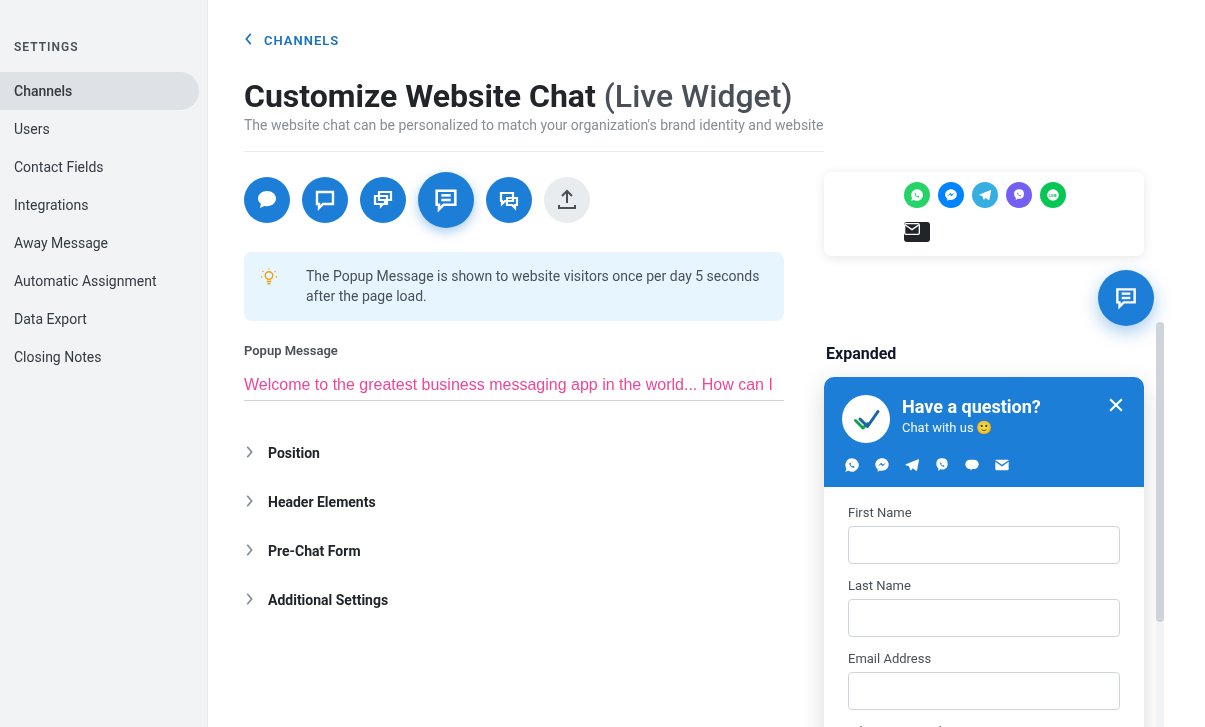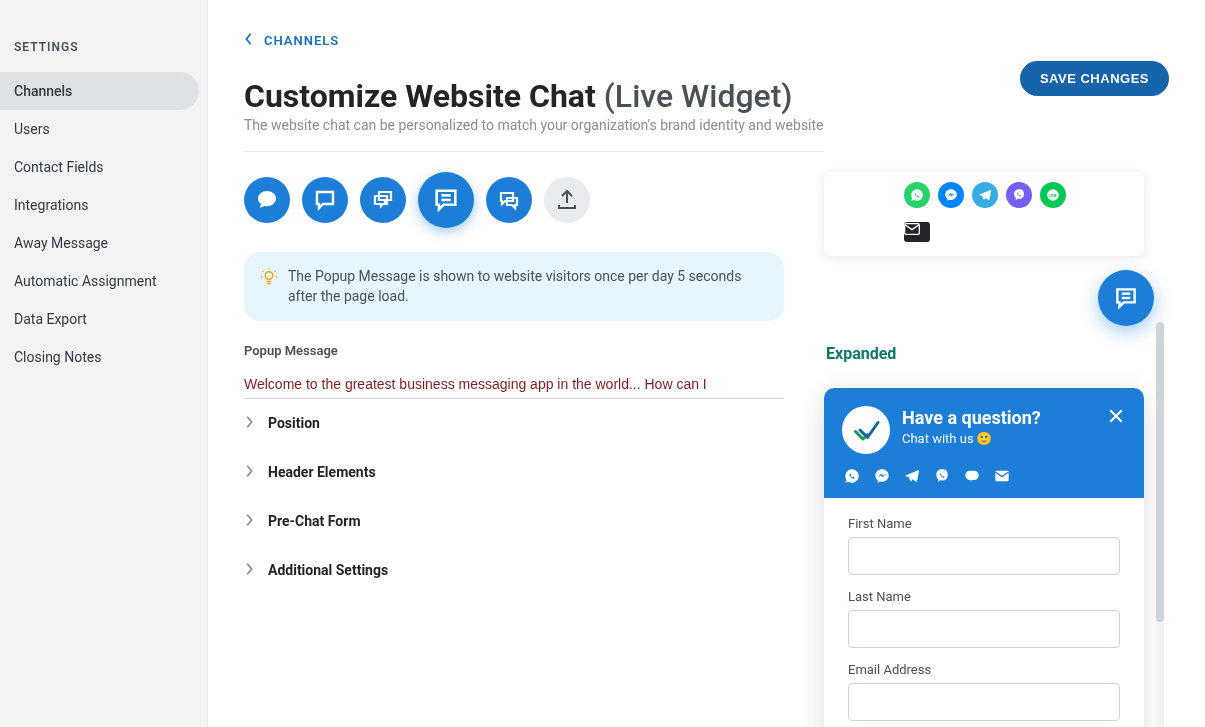--- a/index.html
+++ b/index.html
@@ -121,45 +121,46 @@
 }
 .icon-circle.grey {
   background: #e9ecef;
   color: #495057;
 }
 .icon-circle svg { width: 24px; height: 24px; }
 .icon-circle.selected svg { width: 28px; height: 28px; }
 
 .tip-box {
   background: #e7f5ff;
-  border-radius: 16px;
+  border-radius: 8px;
   padding: 14px 16px;
   display: flex;
-  gap: 10px;
+  gap: 28px;
   align-items: flex-start;
   margin-bottom: 22px;
 }
 .tip-icon { color: #f59f00; flex-shrink: 0; margin-top: 2px; }
 .tip-text { color: #495057; font-size: 14px; line-height: 1.45; }
 
 .field-label {
   font-size: 13px;
   color: #495057;
   font-weight: 600;
   margin-bottom: 12px;
 }
 .field-input {
   width: 100%;
   border: none;
   border-bottom: 1px solid #ced4da;
   padding: 6px 0;
-  font-size: 14px;
-  color: #7f1d1d;
+  font-size: 16px;
+  color: #ec4899;
   background: transparent;
   outline: none;
+  margin-bottom: 28px;
 }
 .accordion {
   display: flex;
   align-items: center;
   gap: 14px;
   padding: 16px 0;
   cursor: pointer;
   font-weight: 700;
   font-size: 14px;
   color: #212529;
@@ -201,22 +202,22 @@
   justify-content: center;
   color: #fff;
   margin-left: auto;
   margin-right: 10px;
   margin-bottom: 18px;
 }
 .launcher svg { width: 26px; height: 26px; }
 .preview-label {
   font-weight: 700;
   font-size: 16px;
-  color: #0f766e;
-  margin-bottom: 25px;
+  color: #0f172a;
+  margin-bottom: 14px;
   padding-left: 2px;
 }
 .chat-widget {
   width: 320px;
   border-radius: 10px;
   overflow: hidden;
   box-shadow: 0 6px 24px rgba(0,0,0,0.15);
   background: #fff;
 }
 .chat-header {
@@ -293,21 +294,20 @@
   </div>
 
   <div class="header-row">
     <div>
       <h1 class="page-title">
         <span>Customize Website Chat</span>
         <span class="page-title-sub">(Live Widget)</span>
       </h1>
       <div class="subtitle">The website chat can be personalized to match your organization's brand identity and website</div>
     </div>
-    <button class="save-btn">SAVE CHANGES</button>
   </div>
 
   <div class="content-cols">
     <div class="left-col">
 
       <div class="icon-row">
         <div class="icon-circle">
           <svg viewBox="0 0 24 24" fill="currentColor">
               <path d="M12 3C7 3 3 6.4 3 10.5c0 2.1 1.1 4 2.9 5.3L5 20l4.2-2.1c.9.2 1.9.3 2.8.3 5 0 9-3.4 9-7.7S17 3 12 3z"></path>
             </svg>

